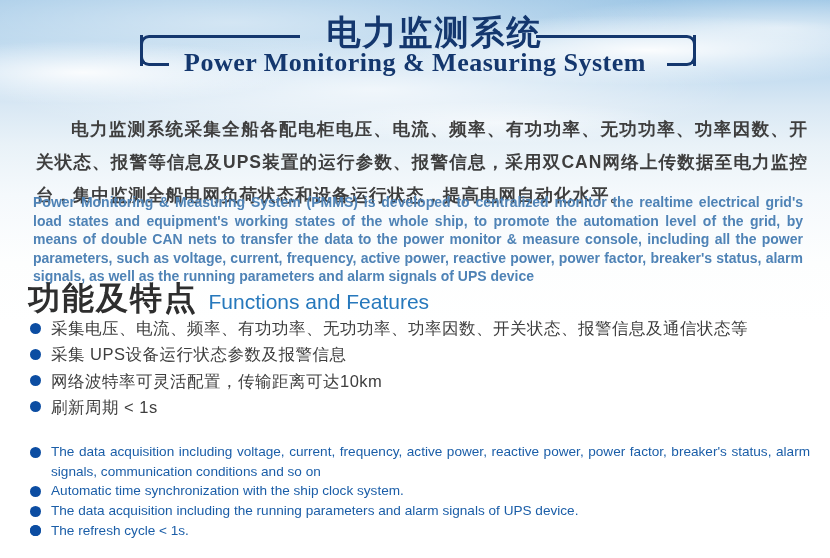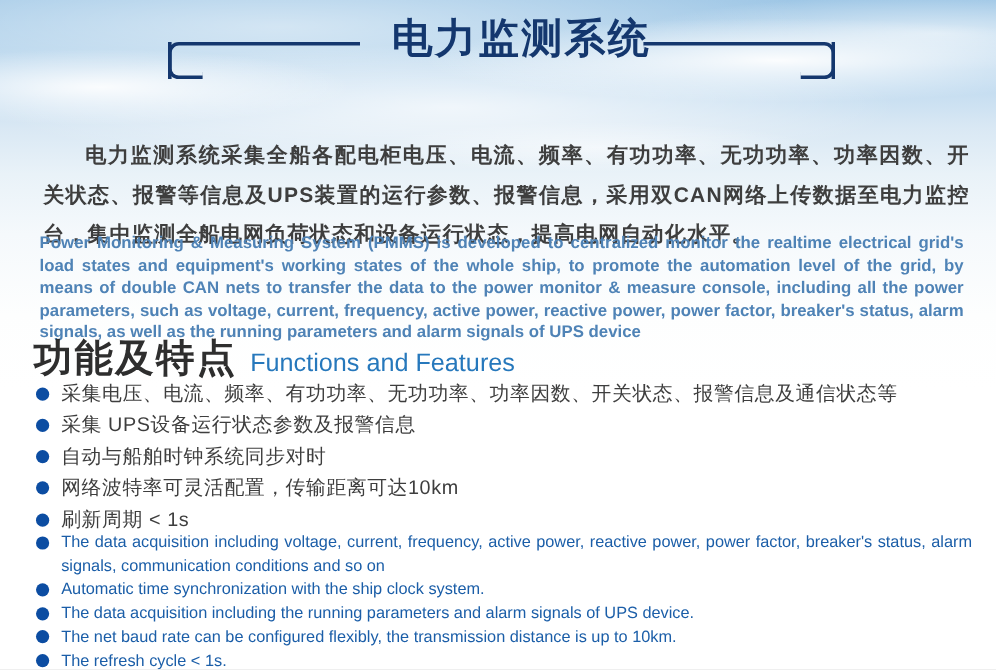--- a/index.html
+++ b/index.html
@@ -150,44 +150,41 @@
 <div class="page">
 
   <div class="sky"></div>
 
   <div class="bracket bracket-tl"></div>
   <div class="bracket bracket-bl"></div>
   <div class="bracket bracket-tr"></div>
   <div class="bracket bracket-br"></div>
 
   <div class="hdr-title-zh">电力监测系统</div>
+  <div class="hdr-title-en">Power Monitoring &amp; Measuring System</div>
 
   <p class="intro-zh">电力监测系统采集全船各配电柜电压、电流、频率、有功功率、无功功率、功率因数、开关状态、报警等信息及UPS装置的运行参数、报警信息，采用双CAN网络上传数据至电力监控台，集中监测全船电网负荷状态和设备运行状态，提高电网自动化水平。</p>
   <p class="intro-en">Power Monitoring &amp; Measuring System (PMMS) is developed to centralized monitor the realtime electrical grid's load states and equipment's working states of the whole ship, to promote the automation level of the grid, by means of double CAN nets to transfer the data to the power monitor &amp; measure console, including all the power parameters, such as voltage, current, frequency, active power, reactive power, power factor, breaker's status, alarm signals,  as well as the running parameters and alarm signals of UPS device</p>
 
   <div class="section-heading">
     <span class="zh">功能及特点</span>
     <span class="en">Functions and Features</span>
   </div>
 
   <ul class="features features-zh">
     <li>
       <span class="dot"></span>
       <span>采集电压、电流、频率、有功功率、无功功率、功率因数、开关状态、报警信息及通信状态等</span>
     </li>
     <li>
       <span class="dot"></span>
       <span>采集 UPS设备运行状态参数及报警信息</span>
     </li>
     <li>
       <span class="dot"></span>
-      <span>自动与船舶时钟系统同步对时</span>
-    </li>
-    <li>
-      <span class="dot"></span>
       <span>网络波特率可灵活配置，传输距离可达10km</span>
     </li>
     <li>
       <span class="dot"></span>
       <span>刷新周期 &lt; 1s</span>
     </li>
   </ul>
 
   <ul class="features features-en">
     <li>
@@ -197,21 +194,20 @@
     <li>
       <span class="dot"></span>
       <span>Automatic time synchronization with the ship clock system.</span>
     </li>
     <li>
       <span class="dot"></span>
       <span>The data acquisition including the running parameters and alarm signals of UPS device.</span>
     </li>
     <li>
       <span class="dot"></span>
-      <span>The net baud rate can be configured flexibly,  the transmission distance is up to 10km.</span>
     </li>
     <li>
       <span class="dot"></span>
       <span>The refresh cycle &lt; 1s.</span>
     </li>
   </ul>
 
 </div>
 
 </body></html>

